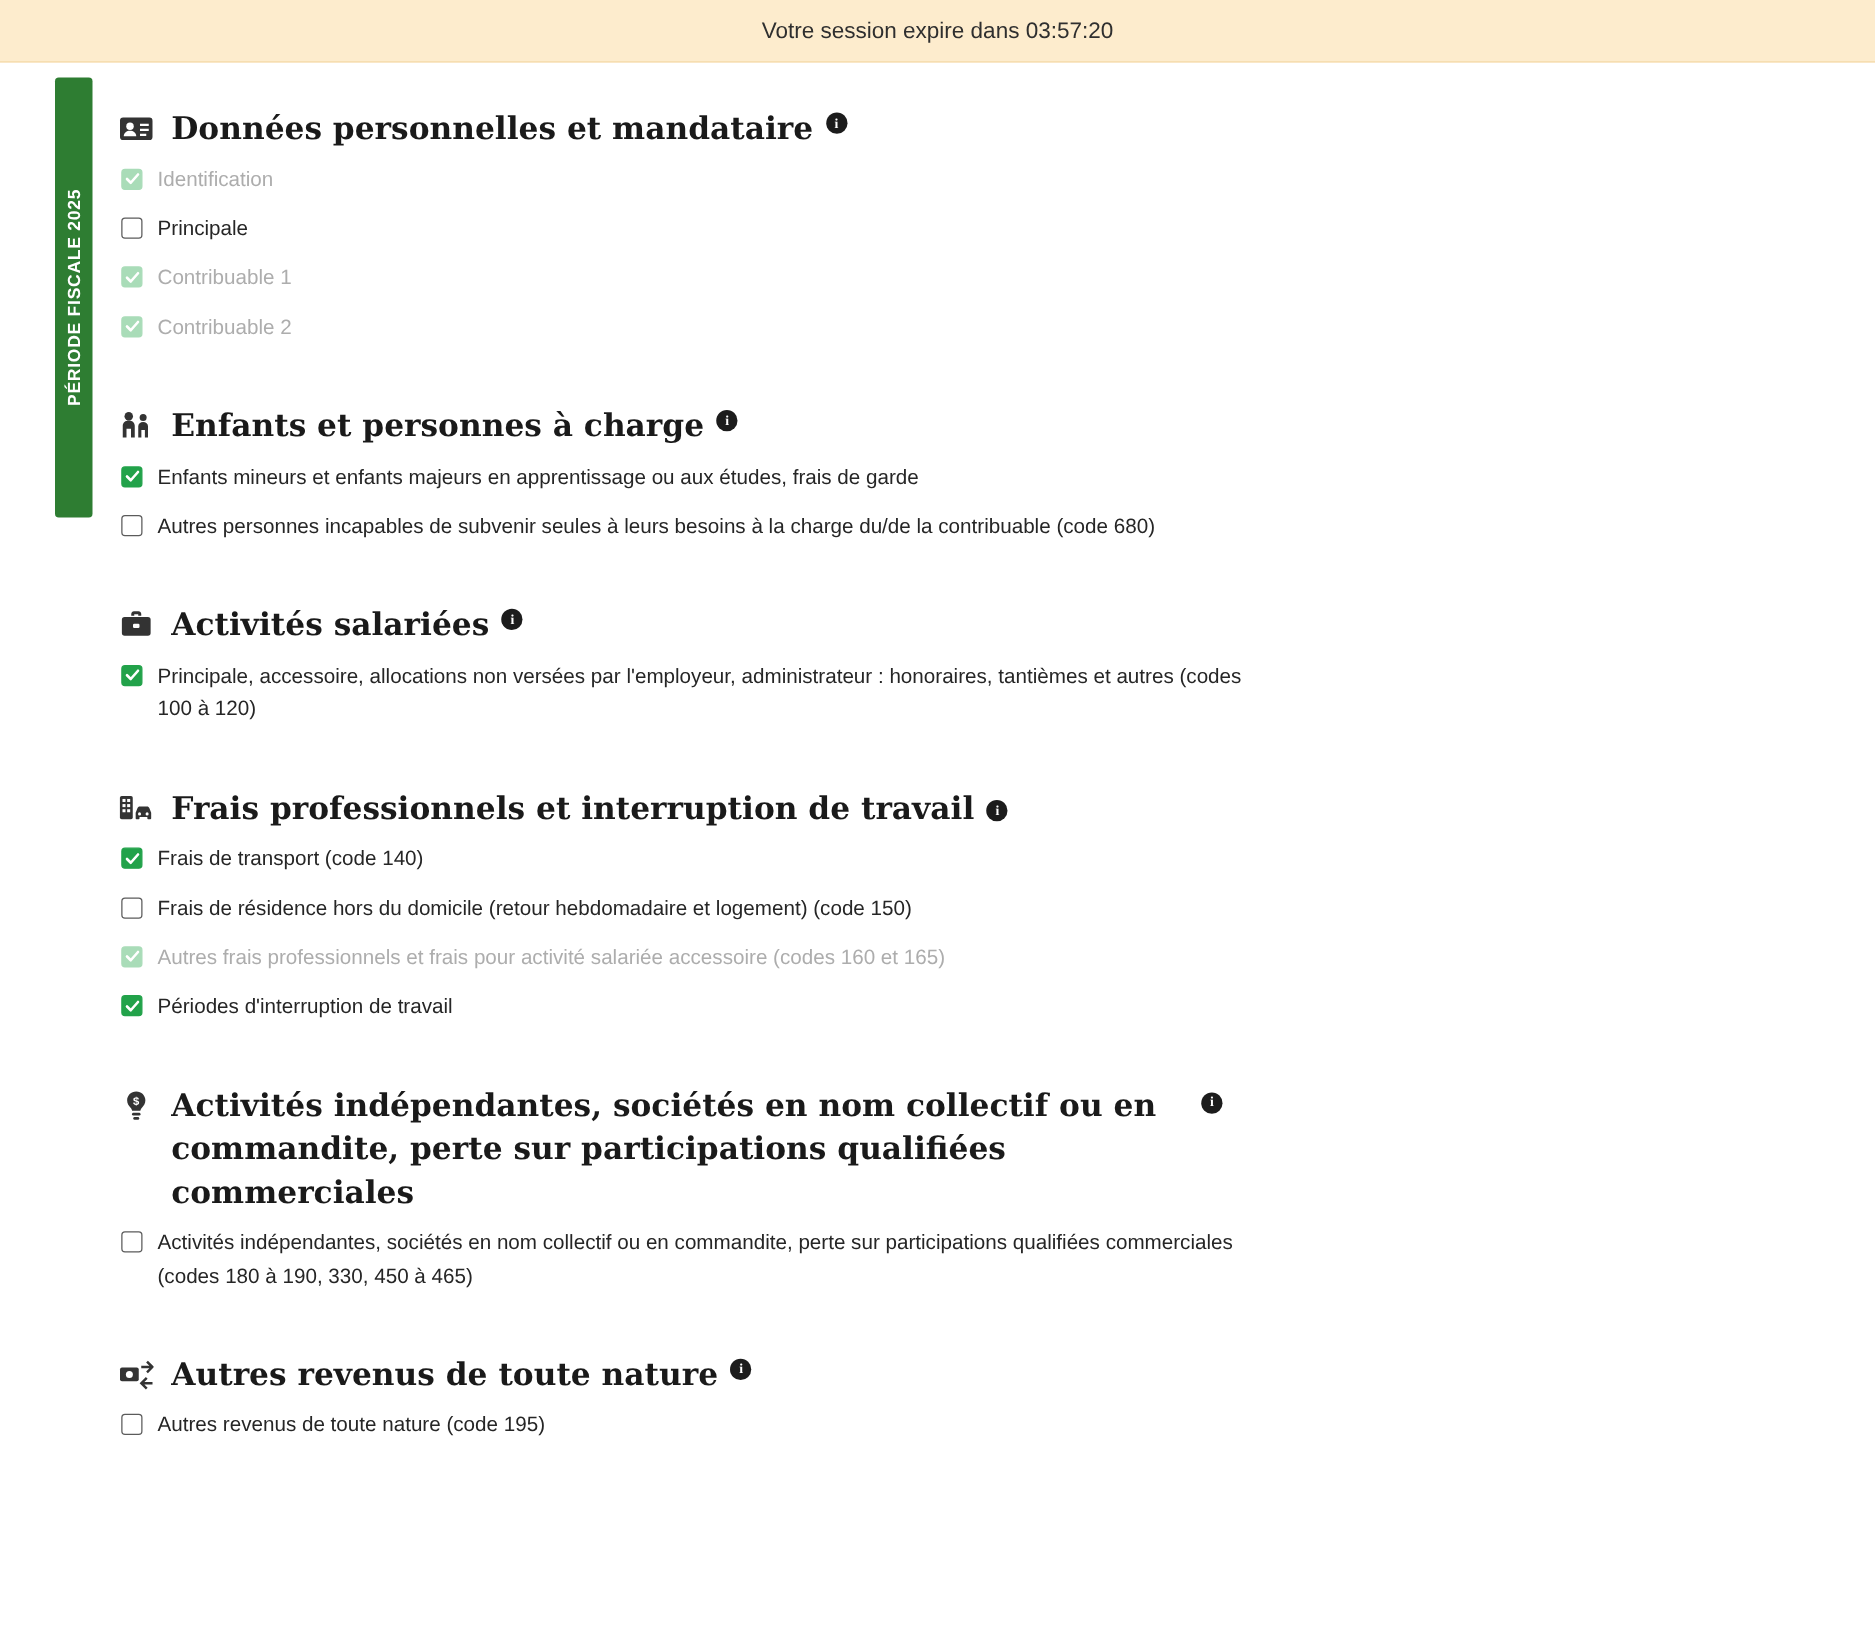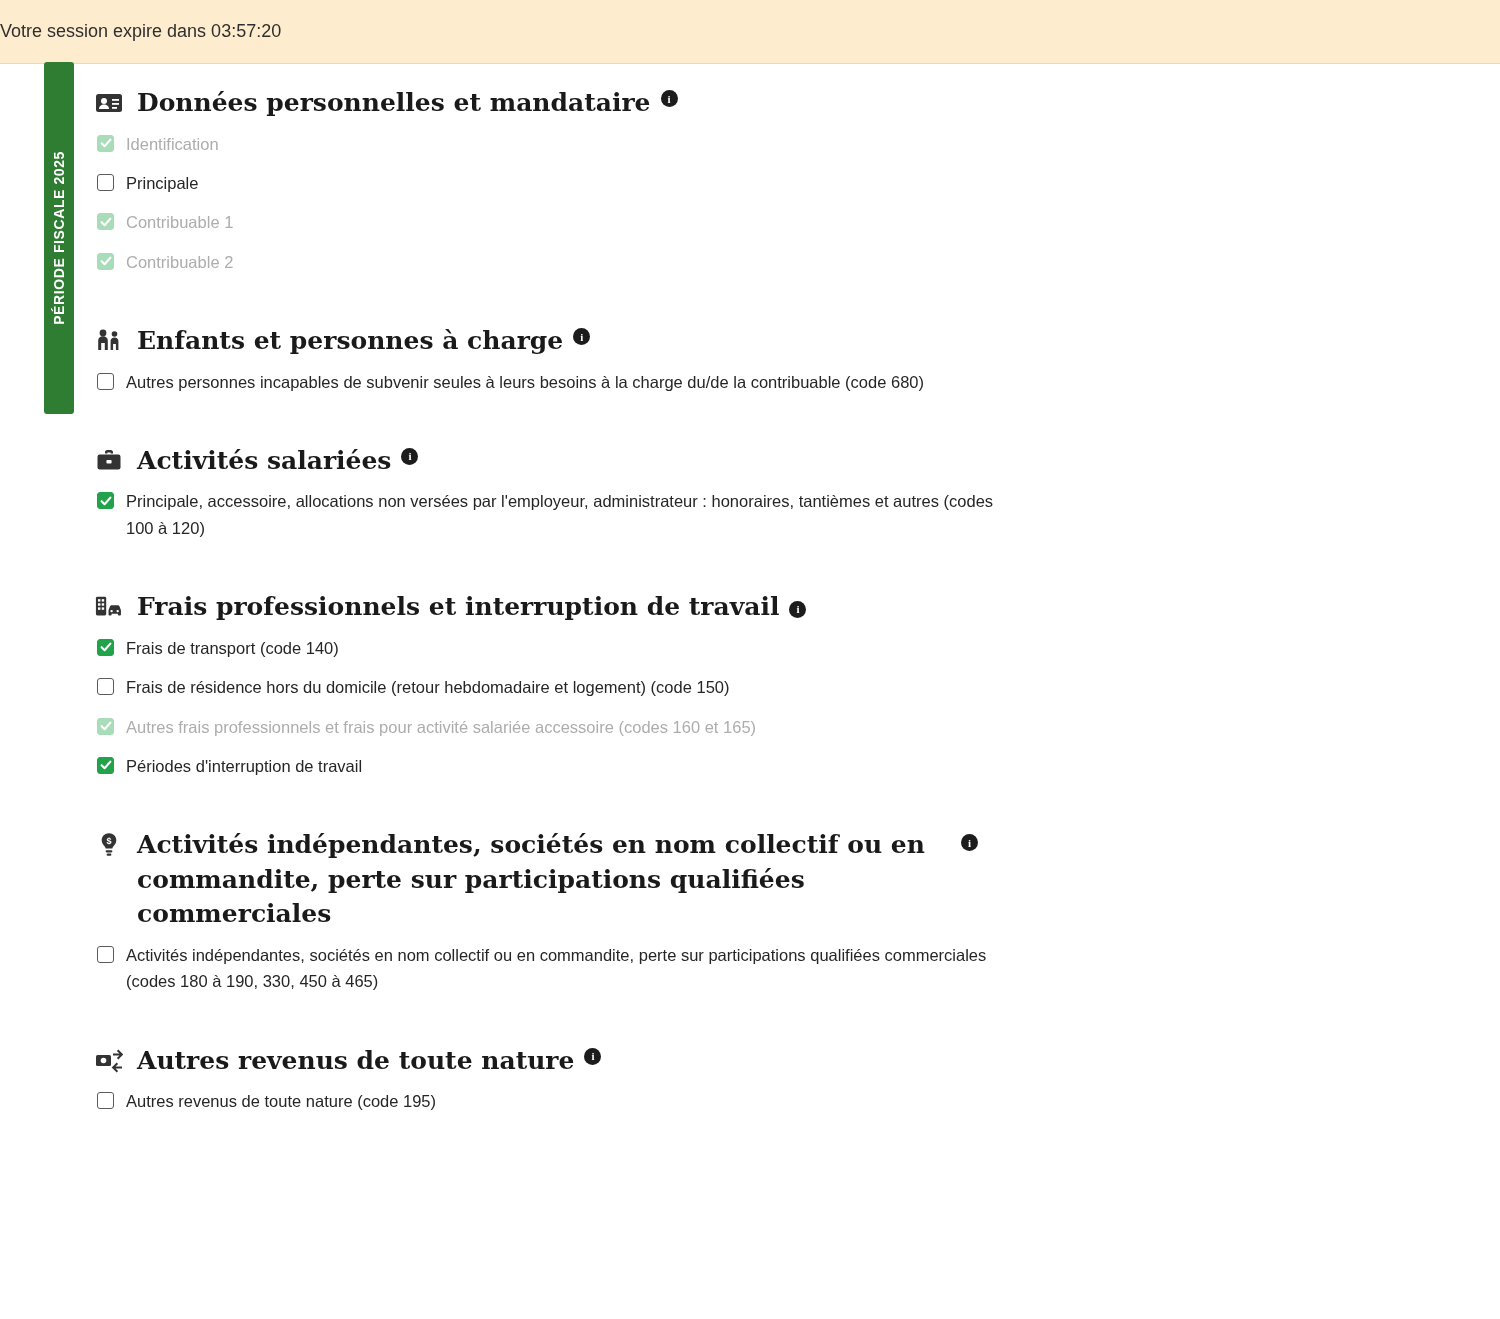--- a/index.html
+++ b/index.html
@@ -11,25 +11,26 @@
   }
   body {
     width: 1500px;
     height: 1319px;
     position: relative;
     overflow: hidden;
   }
 
   
   .session-banner {
-    height: 64px;
+    height: 50px;
     background: #fdeccd;
     border-bottom: 1px solid #f3d9a8;
     display: flex;
     align-items: center;
+    justify-content: center;
     font-size: 18px;
     color: #2f2f2f;
   }
 
   
   .fiscal-tab {
     position: absolute;
     left: 44px;
     top: 62px;
     width: 30px;
@@ -219,20 +220,28 @@
             <path d="M14.6 22V13c0-2 1.7-3.4 3.9-3.4s3.9 1.4 3.9 3.4v9h-2.5v-6h-2.8v6z" fill="#333333"></path>
           </svg>
         </span>
         <div style="display: flex; align-items: flex-start;">
           <div class="section-title">Enfants et personnes à charge</div>
           <span class="info-badge">i</span>
         </div>
       </div>
       <div class="items">
         <label class="item">
+          <span class="cb checked">
+            <svg width="12" height="12" viewBox="0 0 12 12">
+              <path d="M1.6 6.2l3 3L10.4 2.6" stroke="#ffffff" stroke-width="2.1" fill="none" stroke-linecap="round" stroke-linejoin="round"></path>
+            </svg>
+          </span>
+          <span class="label">Enfants mineurs et enfants majeurs en apprentissage ou aux études, frais de garde</span>
+        </label>
+        <label class="item">
           <span class="cb unchecked"></span>
           <span class="label">Autres personnes incapables de subvenir seules à leurs besoins à la charge du/de la contribuable (code 680)</span>
         </label>
       </div>
       <div class="gap-lg"></div>
     </div>
     <div class="section">
       <div class="section-head">
         <span class="sec-icon">
           <svg width="26" height="24" viewBox="0 0 26 24">

